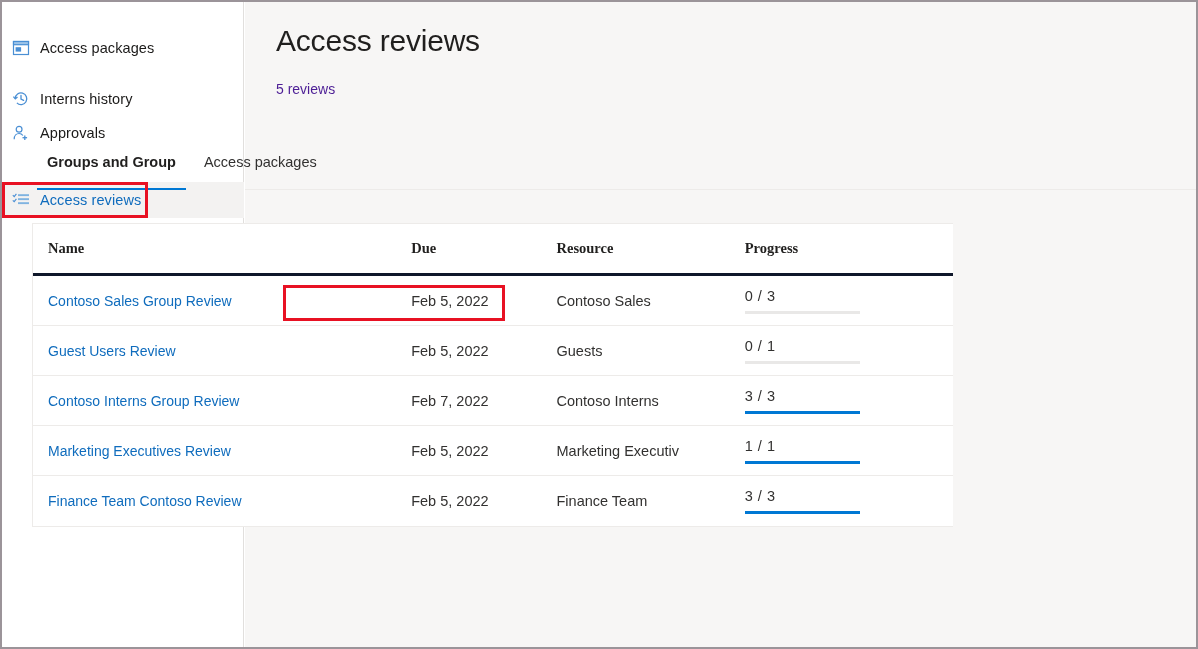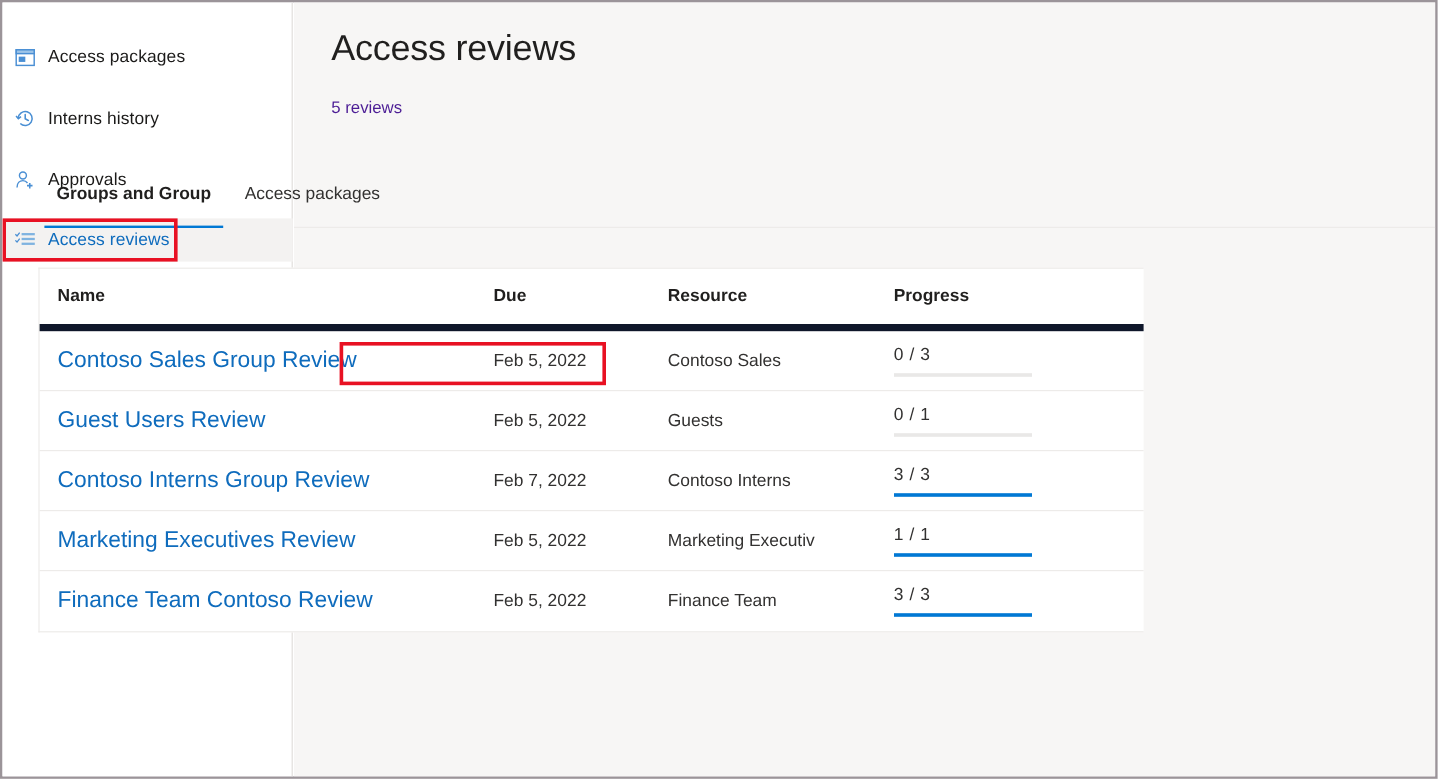--- a/index.html
+++ b/index.html
@@ -154,40 +154,41 @@
 
   .t-row {
     display: flex;
     align-items: center;
     height: 50px;
     border-bottom: 1px solid #edebe9;
     position: relative;
   }
   .t-row.header {
     height: 52px;
-    border-bottom: 6px solid #0f172a;
+    border-bottom: 3px solid #0f172a;
+    font-family: Liberation Serif, serif;
   }
   .t-row:last-child { border-bottom: none; }
 
   .c-name     { width: 390px; padding-left: 15px; }
   .c-due      { width: 150px; }
   .c-resource { width: 150px; }
   .c-progress { width: 215px; margin-left: 43px; }
 
   .t-row.header .c-name,
   .t-row.header .c-due,
   .t-row.header .c-resource,
   .t-row.header .c-progress {
     font-size: 14.5px;
     font-weight: bold;
     color: #201f1e;
   }
 
   .cell-link {
-    font-size: 19px;
+    font-size: 14px;
     color: #0f6cbd;
     cursor: pointer;
     white-space: nowrap;
   }
   .cell-text {
     font-size: 14.5px;
     color: #323130;
     white-space: nowrap;
     overflow: hidden;
     display: block;
@@ -245,21 +246,21 @@
       <span class="nav-icon">
         <svg width="18" height="18" viewBox="0 0 18 18">
           <path d="M3.2 8.6 A5.8 5.8 0 1 1 4.9 12.9" fill="none" stroke="#4a8fd4" stroke-width="1.3"></path>
           <polyline points="1.4,6.6 3.3,8.8 5.5,7.1" fill="none" stroke="#4a8fd4" stroke-width="1.3"></polyline>
           <polyline points="9,5.4 9,9 11.6,10.4" fill="none" stroke="#4a8fd4" stroke-width="1.3" stroke-linecap="round"></polyline>
         </svg>
       </span>
       <span class="nav-label">Interns history</span>
     </div>
 
-    <div class="nav-item" style="top:130px;">
+    <div class="nav-item" style="top:113px;">
       <span class="nav-icon">
         <svg width="18" height="18" viewBox="0 0 18 18">
           <circle cx="7.1" cy="5.2" r="2.9" fill="none" stroke="#4a8fd4" stroke-width="1.2"></circle>
           <path d="M2.2 15.2 C2.2 11.4 4.6 9.5 7.1 9.5 C8.6 9.5 10 10.2 10.9 11.5" fill="none" stroke="#4a8fd4" stroke-width="1.2"></path>
           <line x1="12.8" y1="11.4" x2="12.8" y2="16.0" stroke="#4a8fd4" stroke-width="1.3"></line>
           <line x1="10.5" y1="13.7" x2="15.1" y2="13.7" stroke="#4a8fd4" stroke-width="1.3"></line>
         </svg>
       </span>
       <span class="nav-label">Approvals</span>
     </div>

